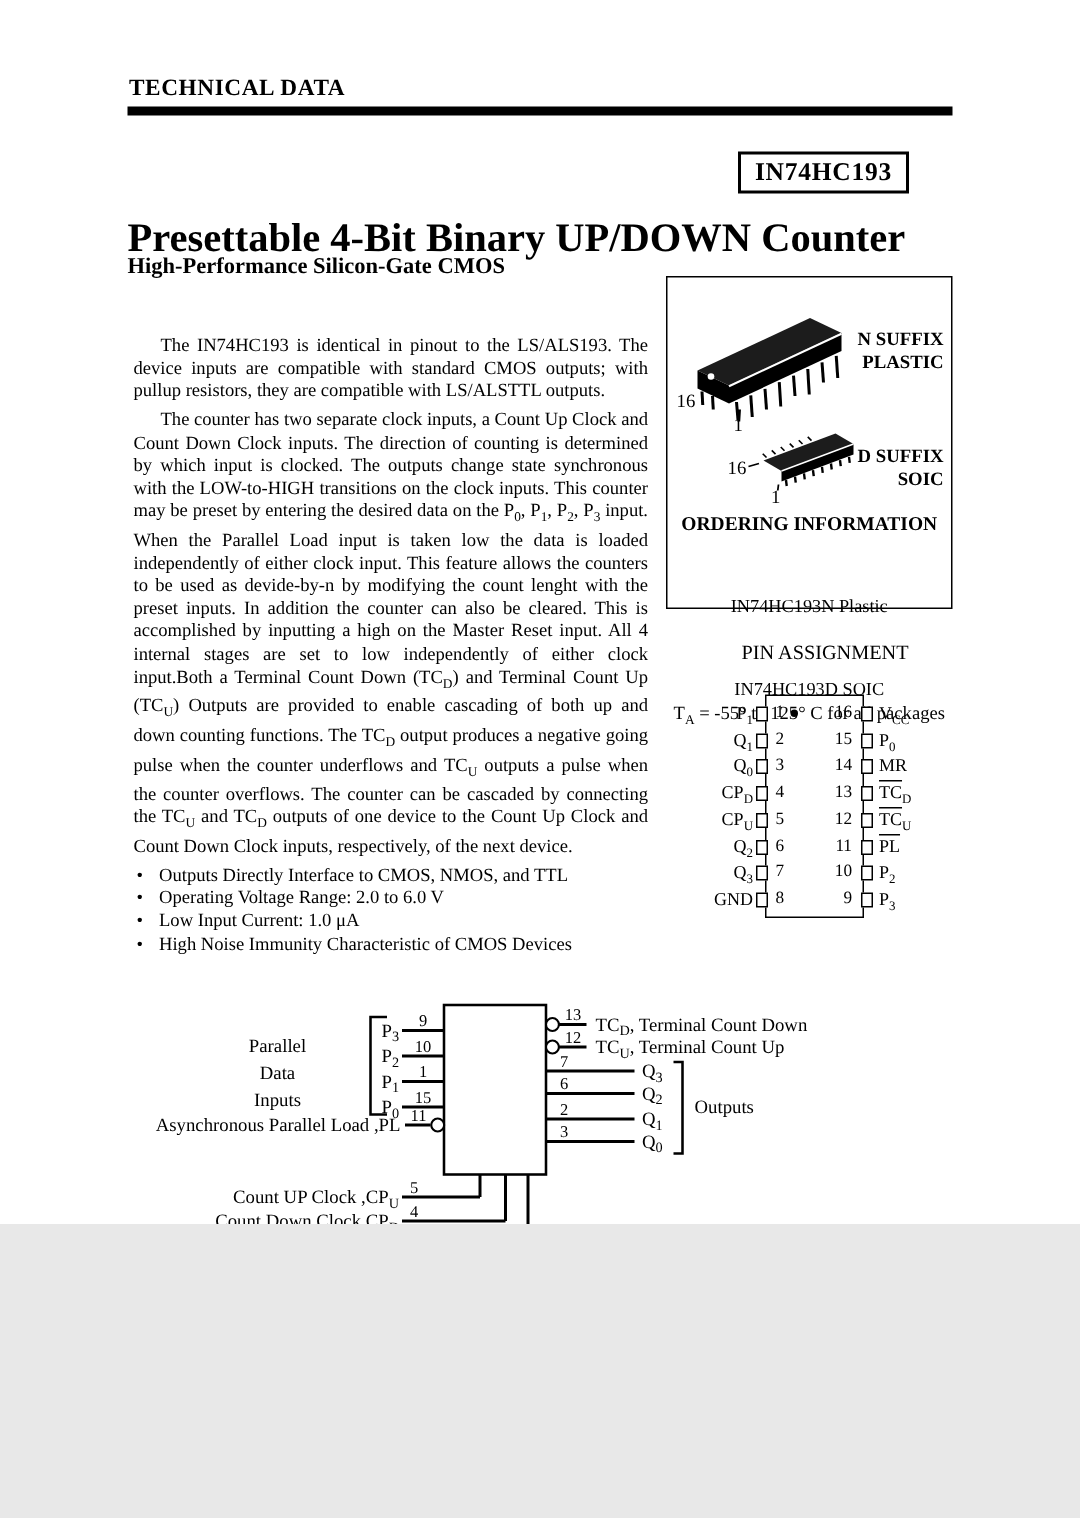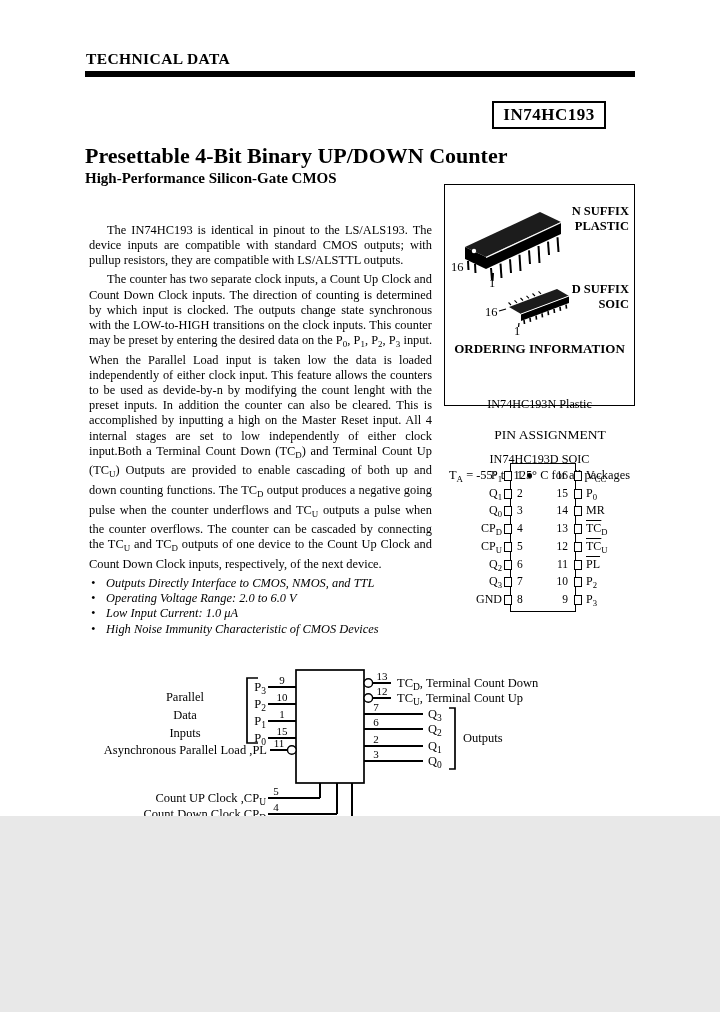--- a/index.html
+++ b/index.html
@@ -7,32 +7,32 @@
         font-family:"Liberation Serif",serif;color:#000;overflow:hidden;}
   .abs{position:absolute;}
   sub{font-size:0.72em;}
   
   .tech-data{left:86px;top:50px;font-weight:bold;font-size:15.5px;letter-spacing:0.4px;}
   .rule-top{left:85px;top:71px;width:550px;height:6px;background:#000;}
   .rule-bottom{left:85px;top:921px;width:550px;height:5.5px;background:#000;}
   
   .part-box{left:492px;top:101px;width:110px;height:24px;border:2px solid #000;
             font-weight:bold;font-size:17px;text-align:center;line-height:24px;letter-spacing:0.5px;}
-  .doc-title{left:85px;top:143px;font-weight:bold;font-size:22px;white-space:nowrap;}
+  .doc-title{left:85px;top:143px;font-weight:bold;font-size:27px;white-space:nowrap;}
   .doc-subtitle{left:85px;top:170px;font-weight:bold;font-size:15px;white-space:nowrap;}
   
   .body-col{left:85px;top:219px;width:351px;font-size:12.4px;line-height:15.15px;text-align:justify;}
   .body-col p{margin:4px;text-indent:18px;}
-  .bullets{margin:2px 0 0 0;padding:0;list-style:none;text-align:left;font-style:italic;}
+  .bullets{margin:2px 0 0 0;padding:0;list-style:none;text-align:left;}
   .bullets li{position:relative;padding-left:21px;}
   .bullets li::before{content:"\2022";position:absolute;left:6px;}
   
   .pkg-box{left:444px;top:184px;width:189px;height:220px;border:1.5px solid #000;}
   .pkg-svg{position:absolute;left:0;top:0;}
-  .sfx{position:absolute;right:5px;text-align:right;font-weight:bold;font-size:12.5px;line-height:15px;}
+  .sfx{position:absolute;right:5px;text-align:right;font-weight:bold;font-size:12.5px;line-height:15px;margin-top:15px;}
   .n-sfx{top:19px;}
   .d-sfx{top:97px;}
   .ordering{position:absolute;left:0;right:0;top:156px;text-align:center;}
   .ord-title{font-weight:bold;font-size:13px;line-height:16px;text-align:center;}
   .ord-line{font-size:12.2px;line-height:15px;margin-top:40px;}
   .ord-temp{font-size:12.4px;line-height:16px;}
   
   .pa-wrap{left:455px;top:427px;width:200px;height:195px;}
   .pa-title{position:absolute;left:0;right:10px;top:0;text-align:center;font-weight:normal;font-size:13.5px;}
   .pa-box{position:absolute;left:55px;top:36px;width:64px;height:147px;border:1.5px solid #000;}

